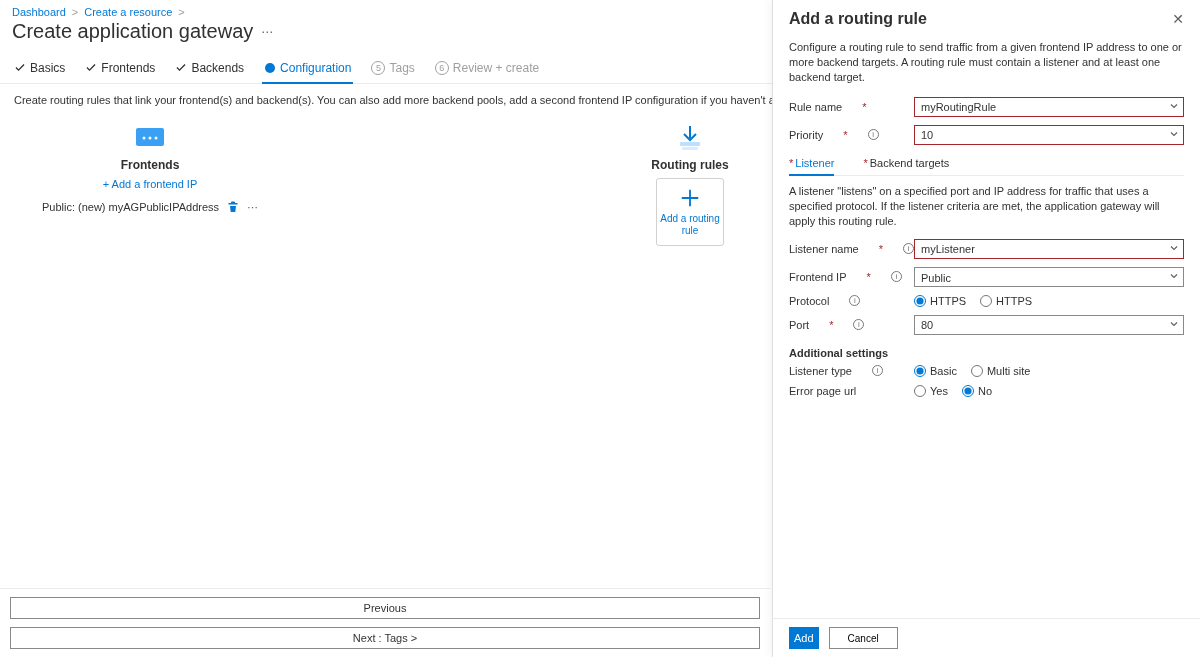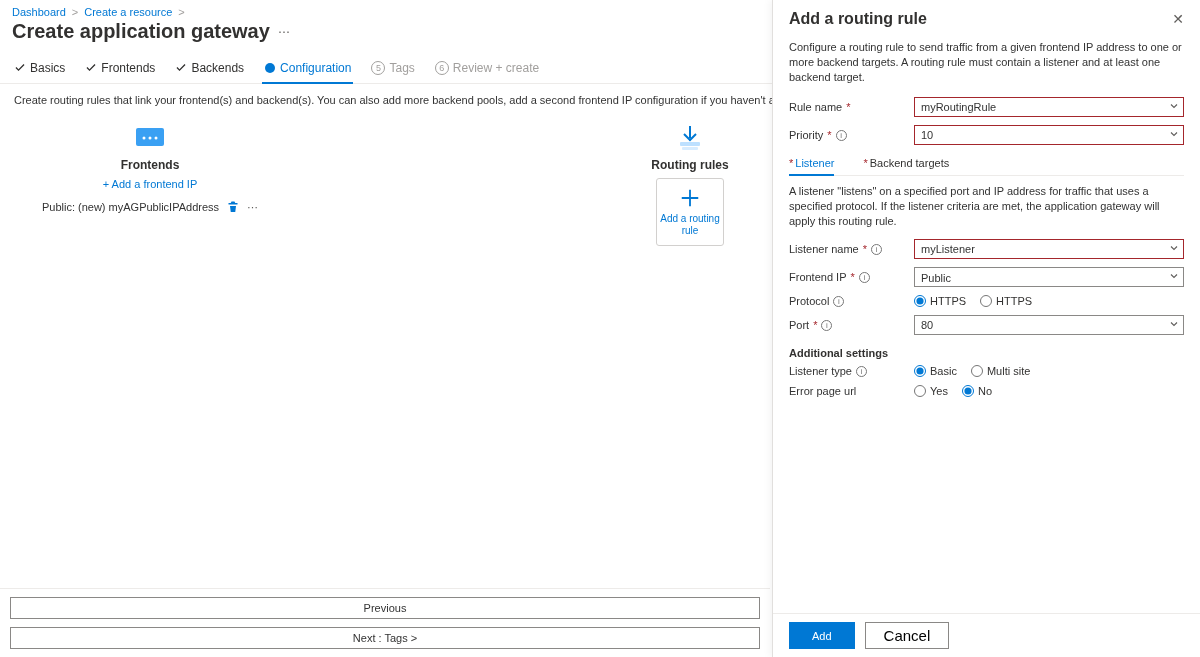--- a/index.html
+++ b/index.html
@@ -26,21 +26,21 @@
   .breadcrumb{
     display:flex;
     gap:6px;
     align-items:center;
     padding:6px 12px 0 12px;
     font-size:11px;
   }
   .breadcrumb a{color:var(--link);text-decoration:none}
   .breadcrumb .sep{color:#a19f9d}
   .page-title-row{display:flex;align-items:center;gap:8px;padding:2px 12px 10px 12px}
-  .page-title{font-size:20px;font-weight:700}
+  .page-title{font-size:20px;font-weight:400}
   .ellipsis{color:#605e5c;cursor:pointer}
   
   .wiz-tabs{
     display:flex;
     gap:16px;
     align-items:flex-start;
     border-bottom:1px solid #edebe9;
     padding:0 12px;
     font-size:12px;
   }
@@ -102,21 +102,21 @@
     box-shadow:-2px 0 8px rgba(0,0,0,.05);
   }
   .panel-hd{
     padding:10px 16px 8px 16px;display:flex;align-items:center;justify-content:space-between;
   }
   .panel-title{font-size:16px;font-weight:600}
   .close{cursor:pointer;color:#605e5c;font-size:14px}
   .panel-body{padding:4px 16px;flex:1;overflow:auto}
   .panel-desc{font-size:11px;color:#333;margin-bottom:12px;line-height:15px}
   .fieldrow{display:flex;align-items:center;margin-bottom:8px}
-  .lbl{flex:0 0 125px;font-size:11px;color:#333;display:flex;align-items:center;gap:4px}
+  .lbl{flex:0 0 125px;font-size:11px;color:#333;display:flex;align-items:flex-start;gap:20px}
   .req{color:var(--red)}
   .info{display:inline-flex;width:11px;height:11px;border:1px solid #777;border-radius:50%;align-items:center;justify-content:center;font-size:8px;color:#777}
   .field{flex:1}
   .input, .select{
     width:100%;border:1px solid #8a8886;height:20px;font-size:11px;padding:1px 20px 1px 6px;
     background:#fff;color:#333;position:relative;
   }
   .touched{border-color:#a4262c}
   .select-wrap{position:relative}
   .chev{
@@ -128,23 +128,23 @@
   .subtab.active{color:var(--link)}
   .subtab.active::after{content:"";position:absolute;left:0;right:0;bottom:-1px;height:2px;background:var(--link)}
   .section-title{font-weight:600;font-size:11px;margin:12px 0 6px 0}
   .radio-group{display:flex;align-items:center;gap:14px;font-size:11px}
   .radio{display:flex;align-items:center;gap:4px}
   .radio input{margin:0;accent-color:var(--link);width:12px;height:12px}
   .panel-ft{
     border-top:1px solid #edebe9;padding:8px 16px;display:flex;gap:10px;
   }
   .btn-primary{
-    background:var(--link);color:#fff;border:1px solid var(--link);padding:4px 22px;font-size:11px;cursor:pointer
-  }
-  .btn-ghost{background:#fff;border:1px solid #8a8886;padding:4px 18px;font-size:15px;cursor:pointer}
+    background:var(--link);color:#fff;border:1px solid var(--link);padding:4px 4px;font-size:11px;cursor:pointer
+  }
+  .btn-ghost{background:#fff;border:1px solid #8a8886;padding:4px 18px;font-size:10px;cursor:pointer}
 </style>
 </head>
 <body>
 
 <div class="breadcrumb">
   <a href="#">Dashboard</a>
   <span class="sep">&gt;</span>
   <a href="#">Create a resource</a>
   <span class="sep">&gt;</span>
 </div>

